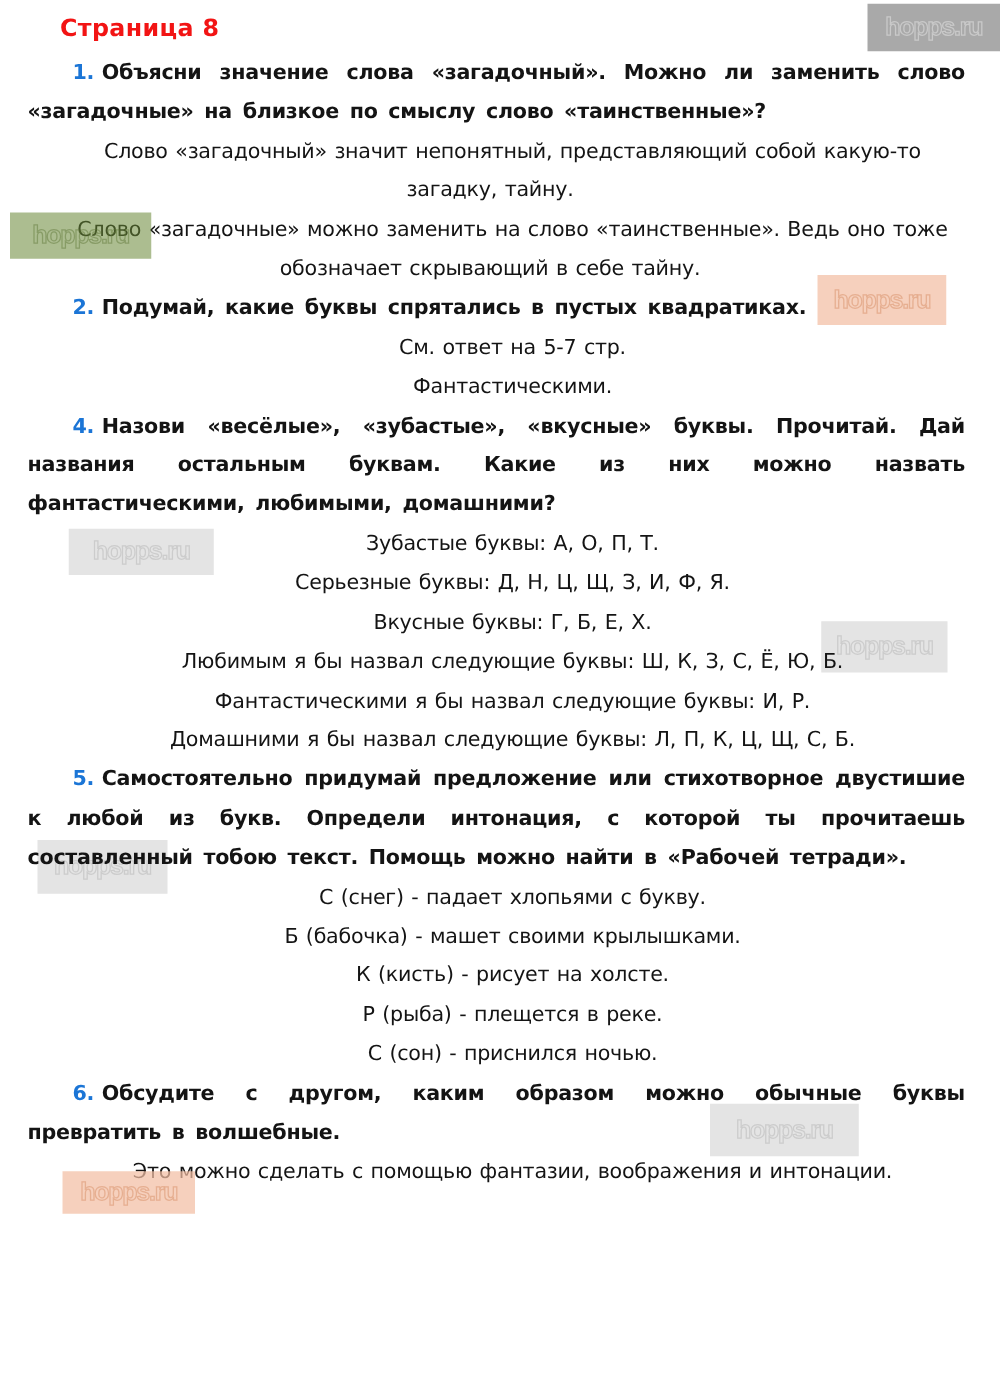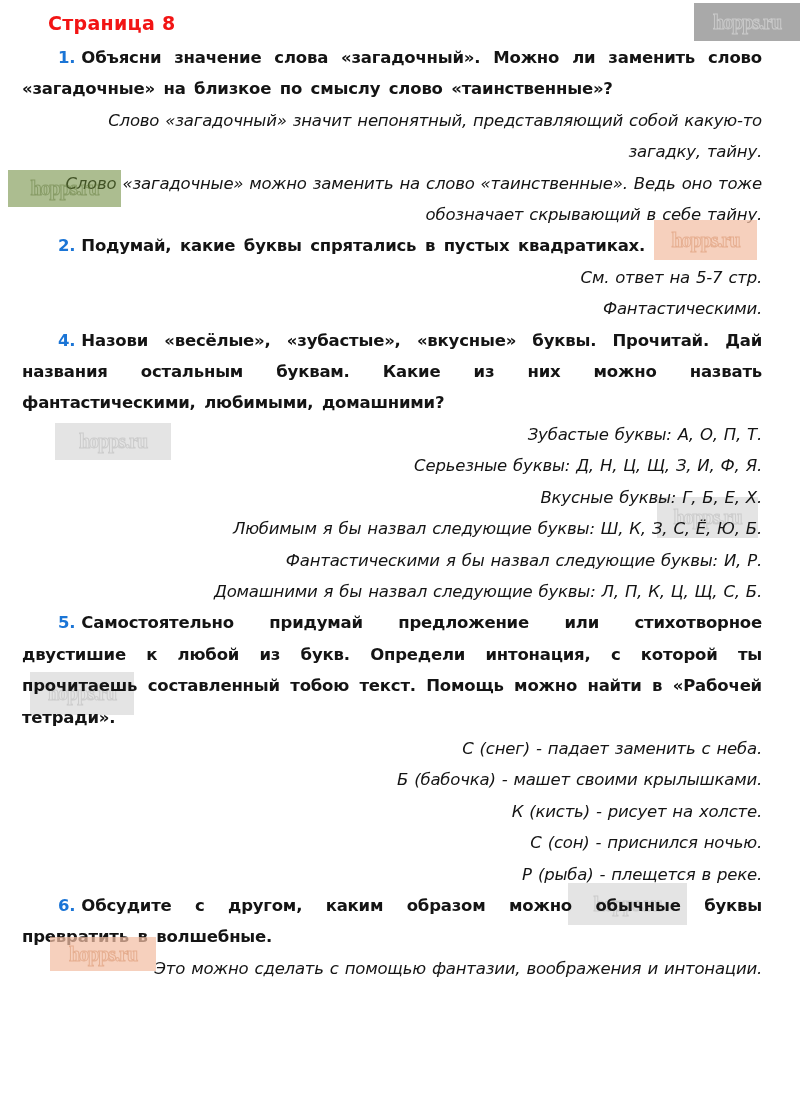--- a/index.html
+++ b/index.html
@@ -6,21 +6,21 @@
     margin: 0; padding: 0;
     width: 800px; height: 1103px;
     background: #ffffff;
     overflow: hidden;
     font-family: "DejaVu Sans", "Liberation Sans", sans-serif;
   }
   .page {
     position: relative;
     width: 800px; height: 1103px;
     box-sizing: border-box;
-    padding: 8px 38px 0 12px;
+    padding: 8px 28px 0 12px;
   }
   .content {
     position: relative;
     z-index: 1;
   }
   .page-title {
     margin: 0 0 4px 36px;
     font-size: 19px;
     font-weight: bold;
     color: #f21414;
@@ -37,35 +37,34 @@
     letter-spacing: -0.2px;
   }
   .content p.question {
     font-weight: bold;
     text-align: justify;
     word-spacing: 3px;
     margin-left: 10px;
   }
   .content p.answer {
     font-weight: normal;
-    text-align: right;
-    font-style: italic;
+    text-align: center;
   }
   .qnum {
     color: #1b75d6;
     font-weight: bold;
     padding-right: 6px;
   }
   
   .wm {
     position: absolute;
     display: flex;
     align-items: center;
     justify-content: center;
-    font-family: Liberation Serif, serif;
+    font-family: Liberation Sans, sans-serif;
     font-weight: bold;
     font-size: 20px;
     letter-spacing: -1px;
     user-select: none;
     pointer-events: none;
   }
   .wm span {
     color: transparent;
     -webkit-text-stroke: 1px rgba(255,255,255,0.85);
   }
@@ -93,25 +92,25 @@
       <p class="answer">См. ответ на 5-7 стр.</p>
       <p class="answer">Фантастическими.</p>
       <p class="question"><span class="qnum">4.</span>Назови «весёлые», «зубастые», «вкусные» буквы. Прочитай. Дай названия остальным буквам. Какие из них можно назвать фантастическими, любимыми, домашними?</p>
       <p class="answer">Зубастые буквы: А, О, П, Т.</p>
       <p class="answer">Серьезные буквы: Д, Н, Ц, Щ, З, И, Ф, Я.</p>
       <p class="answer">Вкусные буквы: Г, Б, Е, Х.</p>
       <p class="answer">Любимым я бы назвал следующие буквы: Ш, К, З, С, Ё, Ю, Б.</p>
       <p class="answer">Фантастическими я бы назвал следующие буквы: И, Р.</p>
       <p class="answer">Домашними я бы назвал следующие буквы: Л, П, К, Ц, Щ, С, Б.</p>
       <p class="question"><span class="qnum">5.</span>Самостоятельно придумай предложение или стихотворное двустишие к любой из букв. Определи интонация, с которой ты прочитаешь составленный тобою текст. Помощь можно найти в «Рабочей тетради».</p>
-      <p class="answer">С (снег) - падает заменить с неба.</p>
+      <p class="answer">С (снег) - падает хлопьями с букву.</p>
       <p class="answer">Б (бабочка) - машет своими крылышками.</p>
       <p class="answer">К (кисть) - рисует на холсте.</p>
+      <p class="answer">Р (рыба) - плещется в реке.</p>
       <p class="answer">С (сон) - приснился ночью.</p>
-      <p class="answer">Р (рыба) - плещется в реке.</p>
       <p class="question"><span class="qnum">6.</span>Обсудите с другом, каким образом можно обычные буквы превратить в волшебные.</p>
       <p class="answer">Это можно сделать с помощью фантазии, воображения и интонации.</p>
     </div>
 
 <div class="wm wm-dark" style="left: 694px; top: 3px; width: 106px; height: 38px;">
       <span>hopps.ru</span>
     </div>
     <div class="wm wm-green" style="left: 8px; top: 170px; width: 113px; height: 37px;">
       <span>hopps.ru</span>
     </div>

